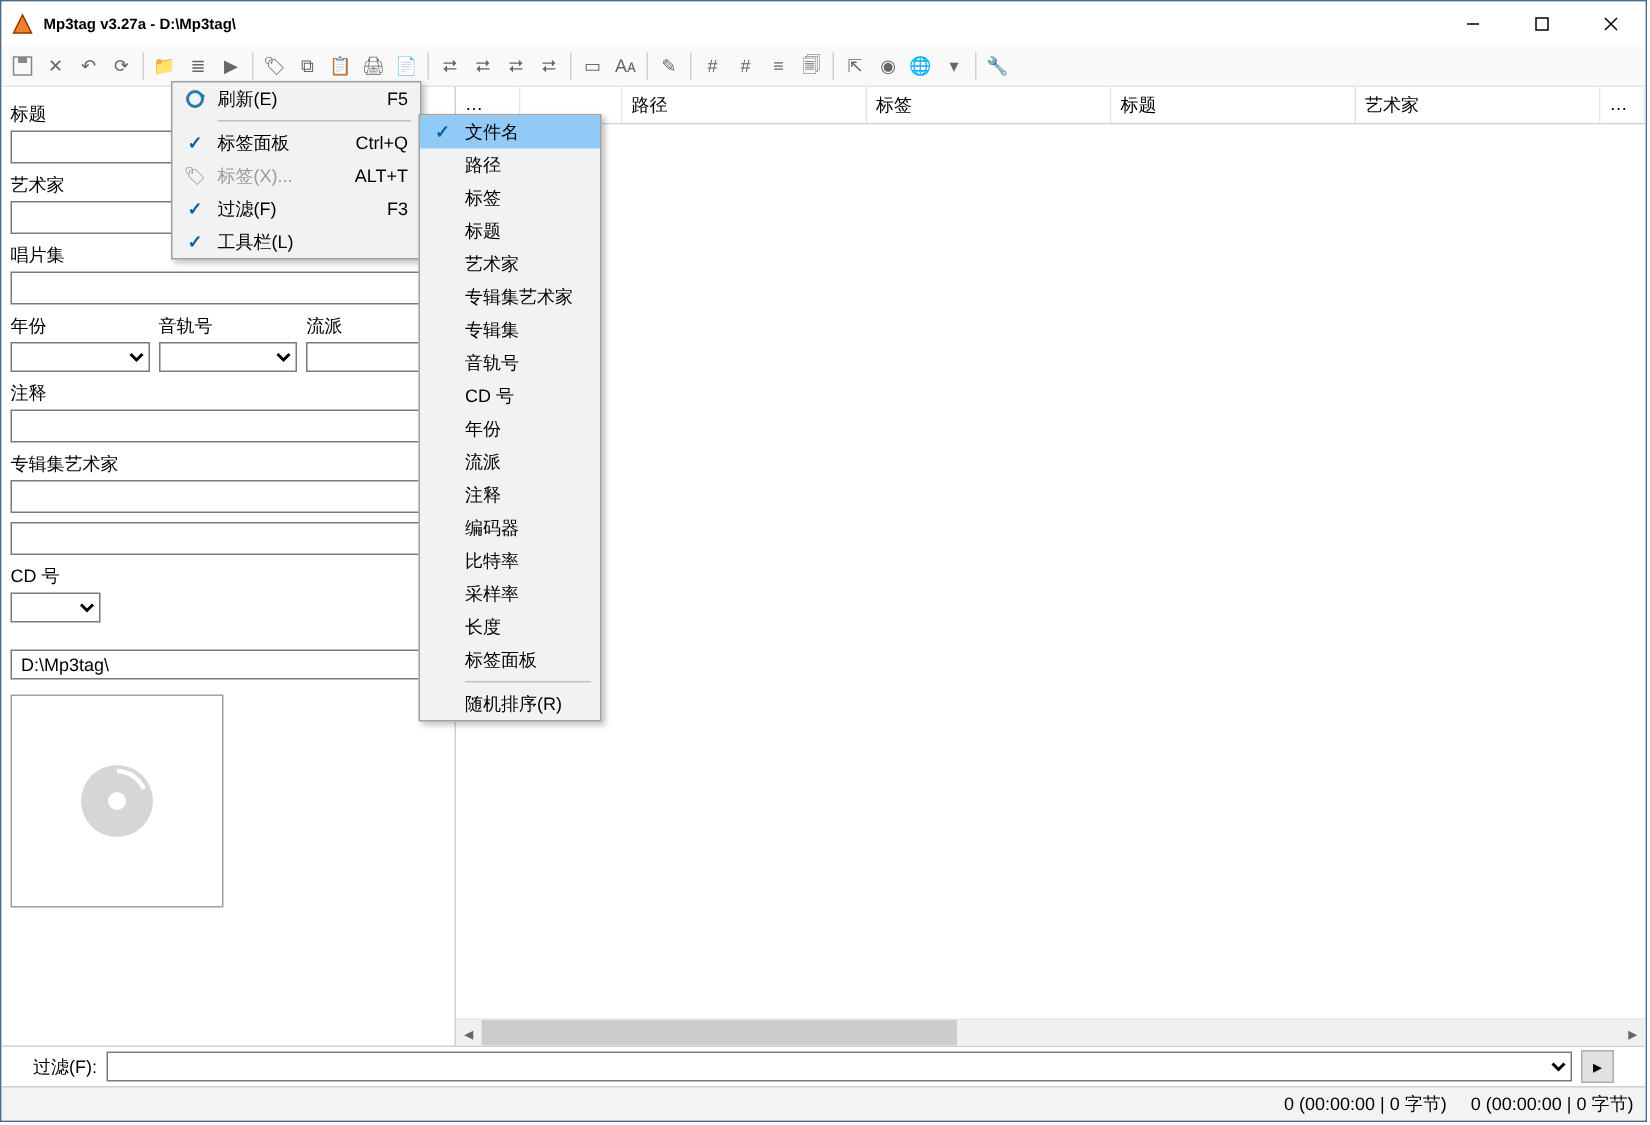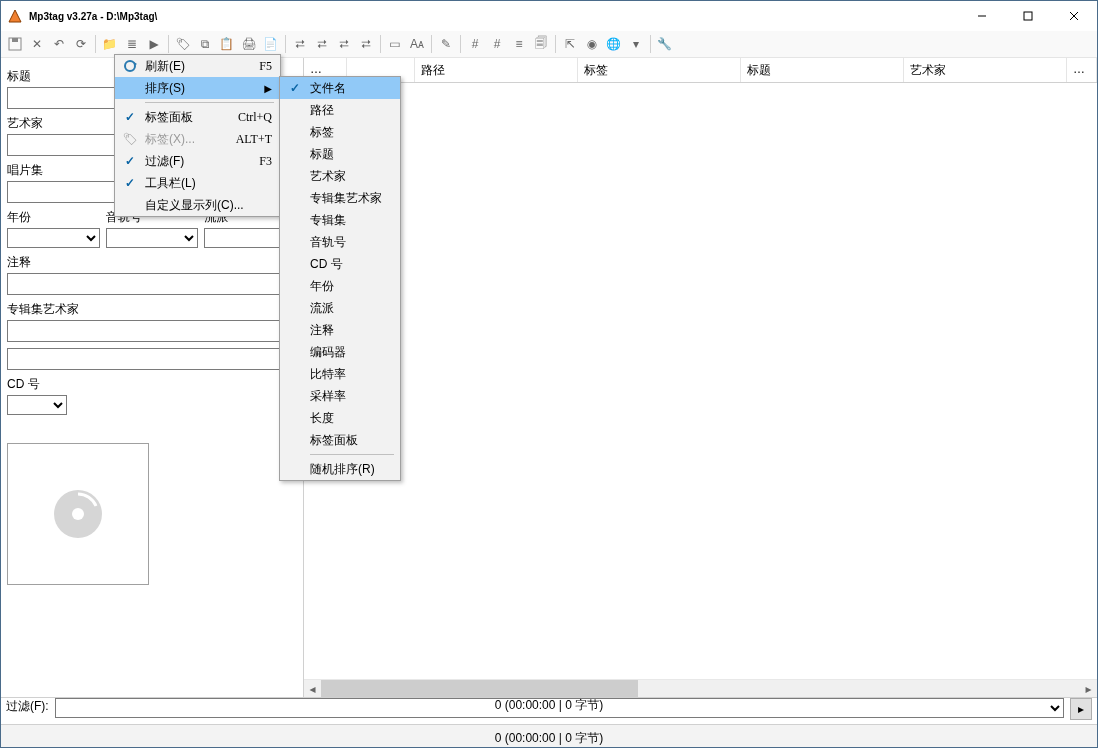--- a/index.html
+++ b/index.html
@@ -27,30 +27,30 @@
 .albumart{width:140px;height:140px;border:1px solid #a0a0a0;margin-top:10px;display:flex;align-items:center;justify-content:center;background:#fff;}
 .filepane{flex:1;display:flex;flex-direction:column;min-width:0;}
 .listhead{height:24px;border-bottom:1px solid #d0d0d0;display:flex;align-items:stretch;background:#fff;}
 .listhead .col{border-right:1px solid #e5e5e5;padding:4px 6px;font-size:12px;white-space:nowrap;overflow:hidden;background:#fff;}
 .listbody{flex:1;background:#fff;}
 .hscroll{height:17px;background:#f0f0f0;border-top:1px solid #e8e8e8;position:relative;}
 .hscroll .thumb{position:absolute;left:0;top:0;height:100%;width:40%;background:#cdcdcd;}
 .hscroll .arrow{position:absolute;top:0;width:17px;height:100%;background:#f0f0f0;display:flex;align-items:center;justify-content:center;color:#666;}
 .hscroll .arrow.l{left:0;}
 .hscroll .arrow.r{right:0;}
-.filterbar{height:26px;border-top:1px solid #d0d0d0;display:flex;padding:0 5px;gap:6px;background:#fff;}
+.filterbar{height:26px;border-top:1px solid #d0d0d0;display:flex;align-items:center;padding:0 21px;gap:6px;background:#fff;}
 .filterbar select{flex:1;height:20px;border:1px solid #7a7a7a;background:#fff;}
 .filterbar .gobtn{width:20px;height:20px;border:1px solid #adadad;background:#e1e1e1;display:flex;align-items:center;justify-content:center;}
-.statusbar{height:22px;border-top:1px solid #d0d0d0;display:flex;align-items:center;justify-content:flex-end;padding:0 8px;gap:16px;font-size:12px;background:#f3f3f3;flex-direction:column;}
+.statusbar{height:22px;border-top:1px solid #d0d0d0;display:flex;align-items:center;justify-content:flex-end;padding:0 8px;gap:16px;font-size:12px;background:#f3f3f3;}
 
 .ddmenu{position:absolute;background:#f2f2f2;border:1px solid #a0a0a0;box-shadow:2px 2px 4px rgba(0,0,0,0.25);font-size:12px;z-index:10;}
 .ddmenu .mrow{display:flex;align-items:center;height:22px;padding:0 8px 0 4px;white-space:nowrap;position:relative;}
 .ddmenu .ic{width:22px;height:22px;display:flex;align-items:center;justify-content:center;margin-right:4px;}
 .ddmenu .lab{flex:1;}
-.ddmenu .accel{color:#000;margin-left:24px;font-family:Liberation Serif, serif;}
+.ddmenu .accel{color:#000;margin-left:24px;}
 .ddmenu .arrow{margin-left:12px;font-size:10px;}
 .ddmenu .msep{height:1px;background:#c0c0c0;margin:3px 6px 3px 30px;}
 .ddmenu .mrow.hl{background:#91c9f7;}
 .ddmenu .mrow.disabled{color:#9a9a9a;}
 .check{color:#0a64a4;font-weight:bold;}
 .ddmenu.view{left:113px;top:53px;width:165px;}
 .ddmenu.sort{left:278px;top:75px;width:120px;}
 .ddmenu.sort .mrow{padding-left:30px;}
 .ddmenu.sort .mrow.hl{padding-left:4px;}
 .ddmenu.sort .ic{width:22px;margin-right:4px;}
@@ -169,20 +169,21 @@
         <input type="text" style="">
       </div>
       <div class="field">
         <input type="text" style="">
       </div>
       <div class="field small">
         <label>CD 号</label>
         <select></select>
       </div>
       <div class="field" style="margin-top:18px">
+        <select><option>D:\Mp3tag\</option></select>
       </div>
       <div class="albumart">
         <svg width="60" height="60" viewBox="0 0 60 60">
             <circle cx="30" cy="30" r="24" fill="#d6d6d6"></circle>
             <circle cx="30" cy="30" r="6" fill="#fff"></circle>
             <path d="M30 10 A20 20 0 0 1 48 22" stroke="#fff" stroke-width="3" fill="none"></path>
           </svg>
       </div>
     </div>
 
@@ -220,49 +221,40 @@
     <div class="mrow">
       <span class="ic">
           <svg width="14" height="14">
             <circle cx="7" cy="7" r="5" fill="none" stroke="#2a7ab0" stroke-width="2"></circle>
             <polygon points="11,3 14,5 11,7" fill="#2a7ab0"></polygon>
           </svg>
         </span>
       <span class="lab">刷新(E)</span>
       <span class="accel">F5</span>
     </div>
-    <div class="mrow hl">
-      <span class="ic"></span>
-      <span class="lab">排序(S)</span>
-      <span class="arrow">▶</span>
-    </div>
     <div class="msep"></div>
     <div class="mrow">
       <span class="ic check">✓</span>
       <span class="lab">标签面板</span>
       <span class="accel">Ctrl+Q</span>
     </div>
     <div class="mrow disabled">
       <span class="ic">🏷</span>
       <span class="lab">标签(X)...</span>
       <span class="accel">ALT+T</span>
     </div>
     <div class="mrow">
       <span class="ic check">✓</span>
       <span class="lab">过滤(F)</span>
       <span class="accel">F3</span>
     </div>
     <div class="mrow">
       <span class="ic check">✓</span>
       <span class="lab">工具栏(L)</span>
     </div>
-    <div class="mrow">
-      <span class="ic"></span>
-      <span class="lab">自定义显示列(C)...</span>
-    </div>
   </div>
 
   <div class="ddmenu sort">
     <div class="mrow hl">
       <span class="ic check">✓</span>
       <span class="lab">文件名</span>
     </div>
     <div class="mrow">
         <span class="lab">路径</span>
       </div>

